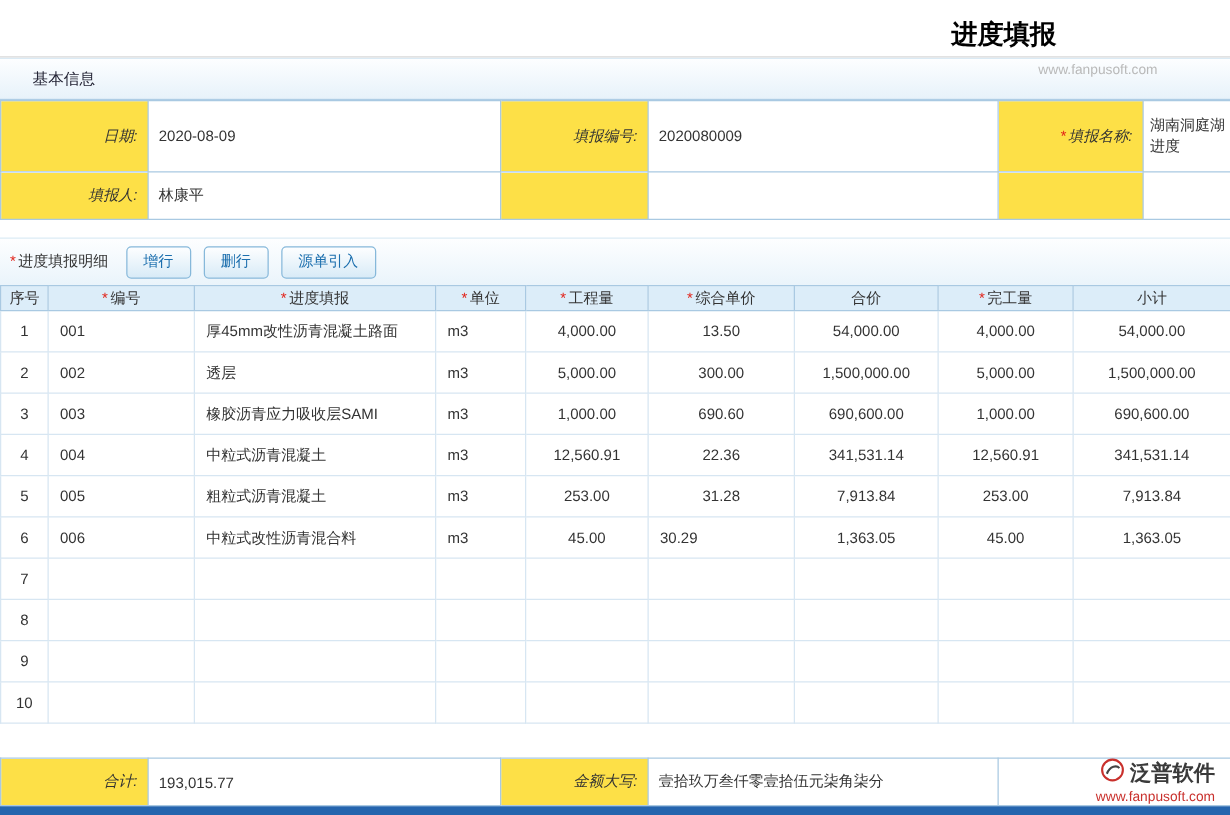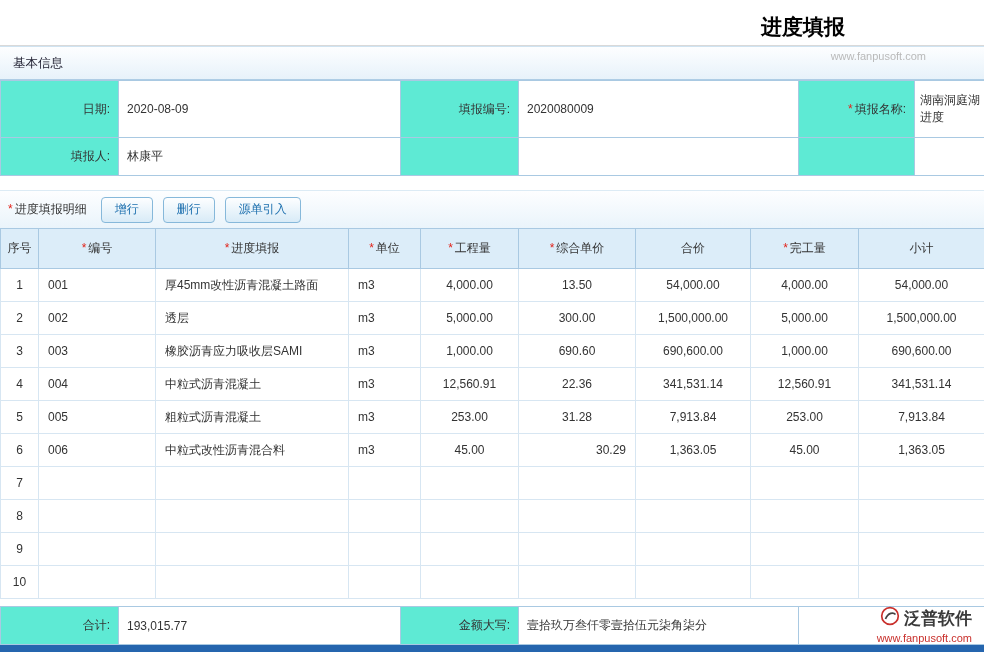--- a/index.html
+++ b/index.html
@@ -37,40 +37,40 @@
     top: 50px;
     color: #b9b9b9;
     font-size: 11px;
     z-index: 5;
     white-space: nowrap;
   }
   
   .section-bar {
     height: 34px;
     line-height: 32px;
-    padding-left: 13px;
+    padding-left: 26px;
     background: linear-gradient(#fdfeff, #e7f2fa);
     border-top: 1px solid #cfe3f1;
     border-bottom: 1px solid #aecde5;
     color: #223;
     font-size: 12.5px;
   }
   
   table { border-collapse: collapse; table-layout: fixed; width: 984px; }
   .req { color: #e2231a; margin-right: 2px; }
   
   .form-table td {
     border: 1px solid #a9c9e2;
     vertical-align: middle;
     padding: 0 8px;
     height: 38px;
     overflow: hidden;
   }
   .form-table tr.r1 td { height: 57px; }
-  .form-table .lbl { background: #5eead4; text-align: right; color: #333; white-space: nowrap; }
+  .form-table .lbl { background: #fde047; text-align: right; color: #333; white-space: nowrap; font-style: italic; }
   .form-table .val { background: #fff; text-align: left; }
   .name-val { padding: 2px 2px 2px 5px !important; line-height: 17px; word-break: break-all; }
   
   .toolbar {
     display: flex;
     align-items: center;
     height: 38px;
     margin-top: 14px;
     background: linear-gradient(#fdfeff, #eaf4fb);
     border-top: 1px solid #dcebf5;
@@ -87,21 +87,21 @@
     border: 1px solid #86b8da;
     border-radius: 4px;
     background: linear-gradient(#fdfeff, #d8ebf7);
     color: #1c6fae;
     cursor: pointer;
     font-size: 12px;
     white-space: nowrap;
   }
   
   .detail-table th {
-    height: 40px;
+    height: 20px;
     background: #dcedf9;
     border: 1px solid #a9c9e2;
     font-weight: normal;
     color: #333;
     text-align: center;
     white-space: nowrap;
     overflow: hidden;
   }
   .detail-table td {
     height: 33px;
@@ -265,21 +265,21 @@
           <td style="text-align: center;">7,913.84</td>
           <td style="text-align: center;">253.00</td>
           <td style="text-align: center;">7,913.84</td>
         </tr>
         <tr>
           <td style="text-align: center;">6</td>
           <td style="text-align: left;">006</td>
           <td style="text-align: left;">中粒式改性沥青混合料</td>
           <td style="text-align: left;">m3</td>
           <td style="text-align: center;">45.00</td>
-          <td style="text-align: right;">30.29</td>
+          <td style="text-align: left;">30.29</td>
           <td style="text-align: center;">1,363.05</td>
           <td style="text-align: center;">45.00</td>
           <td style="text-align: center;">1,363.05</td>
         </tr>
         <tr>
           <td style="text-align: center;">7</td>
           <td style="text-align: left;"></td>
           <td style="text-align: left;"></td>
           <td style="text-align: left;"></td>
           <td style="text-align: center;"></td>

